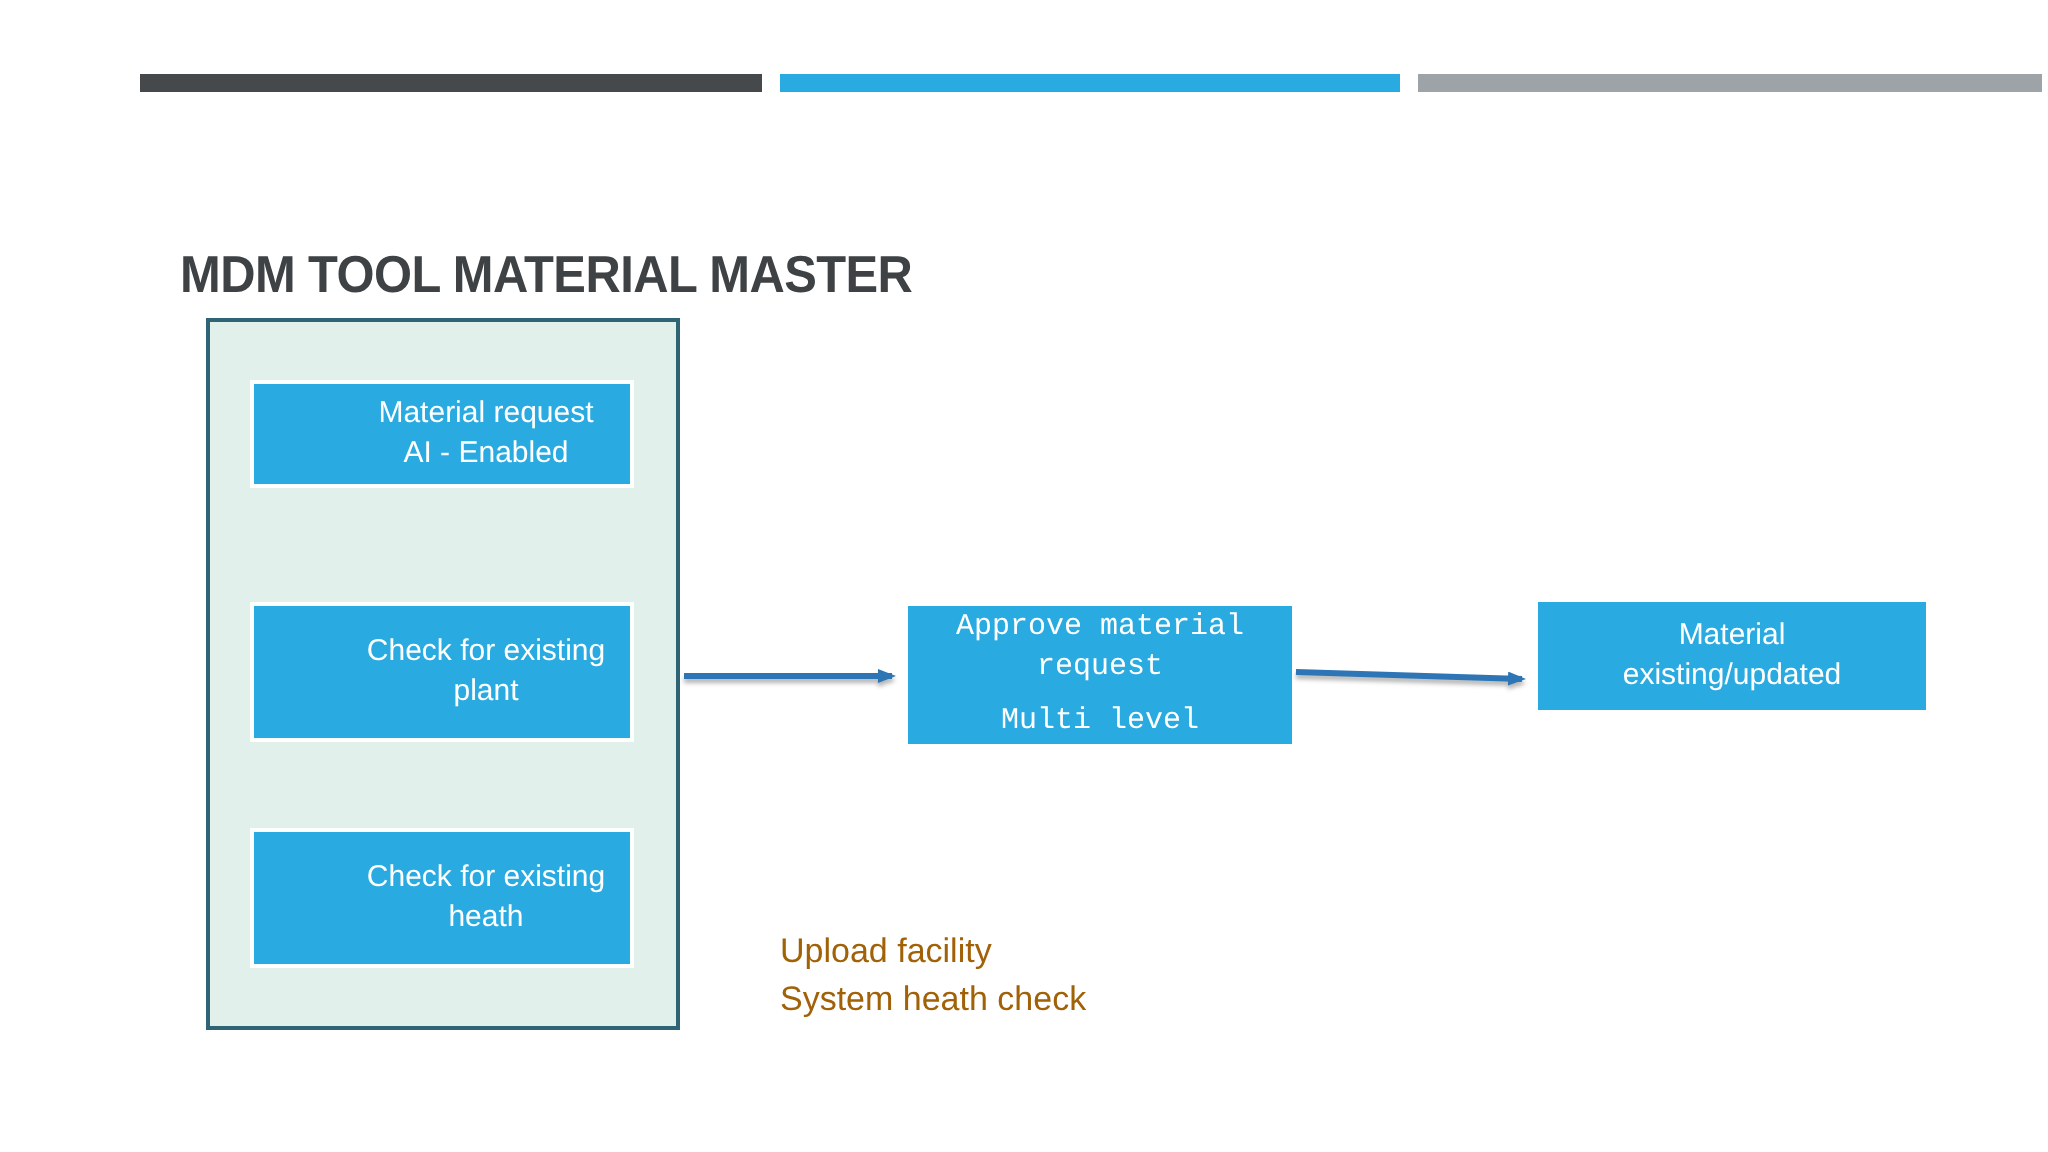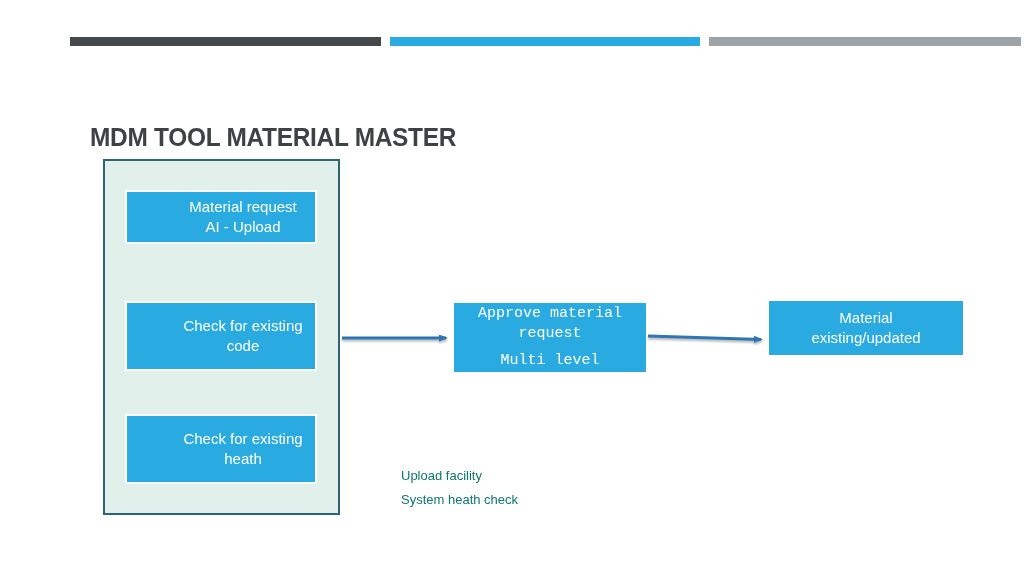--- a/index.html
+++ b/index.html
@@ -89,46 +89,46 @@
     position: absolute;
     left: 0; top: 0;
     width: 1024px; height: 576px;
     pointer-events: none;
   }
   .arrow-line { filter: drop-shadow(0px 2px 1px rgba(90,90,90,0.45)); }
 
   
   .notes {
     position: absolute;
-    left: 368px;
+    left: 357px;
     top: 464px;
-    font-size: 13px;
+    font-size: 17px;
     line-height: 24px;
-    color: #0f766e;
+    color: #a16207;
   }
 </style>
 </head>
 <body>
 
 <div class="slide">
 
   <div class="topbar bar-dark"></div>
   <div class="topbar bar-cyan"></div>
   <div class="topbar bar-gray"></div>
 
   <h1 class="title">MDM TOOL MATERIAL MASTER</h1>
 
   <div class="group">
     <div class="step step-1">
       <span>Material request</span>
-      <span>AI - Upload</span>
+      <span>AI - Enabled</span>
     </div>
     <div class="step step-2">
       <span>Check for existing</span>
-      <span>code</span>
+      <span>plant</span>
     </div>
     <div class="step step-3">
       <span>Check for existing</span>
       <span>heath</span>
     </div>
   </div>
 
   <svg class="arrows" viewBox="0 0 1024 576" xmlns="http://www.w3.org/2000/svg">
     <defs>
       <marker id="ah" markerWidth="9" markerHeight="8" refX="7" refY="3.5" orient="auto" markerUnits="userSpaceOnUse">

